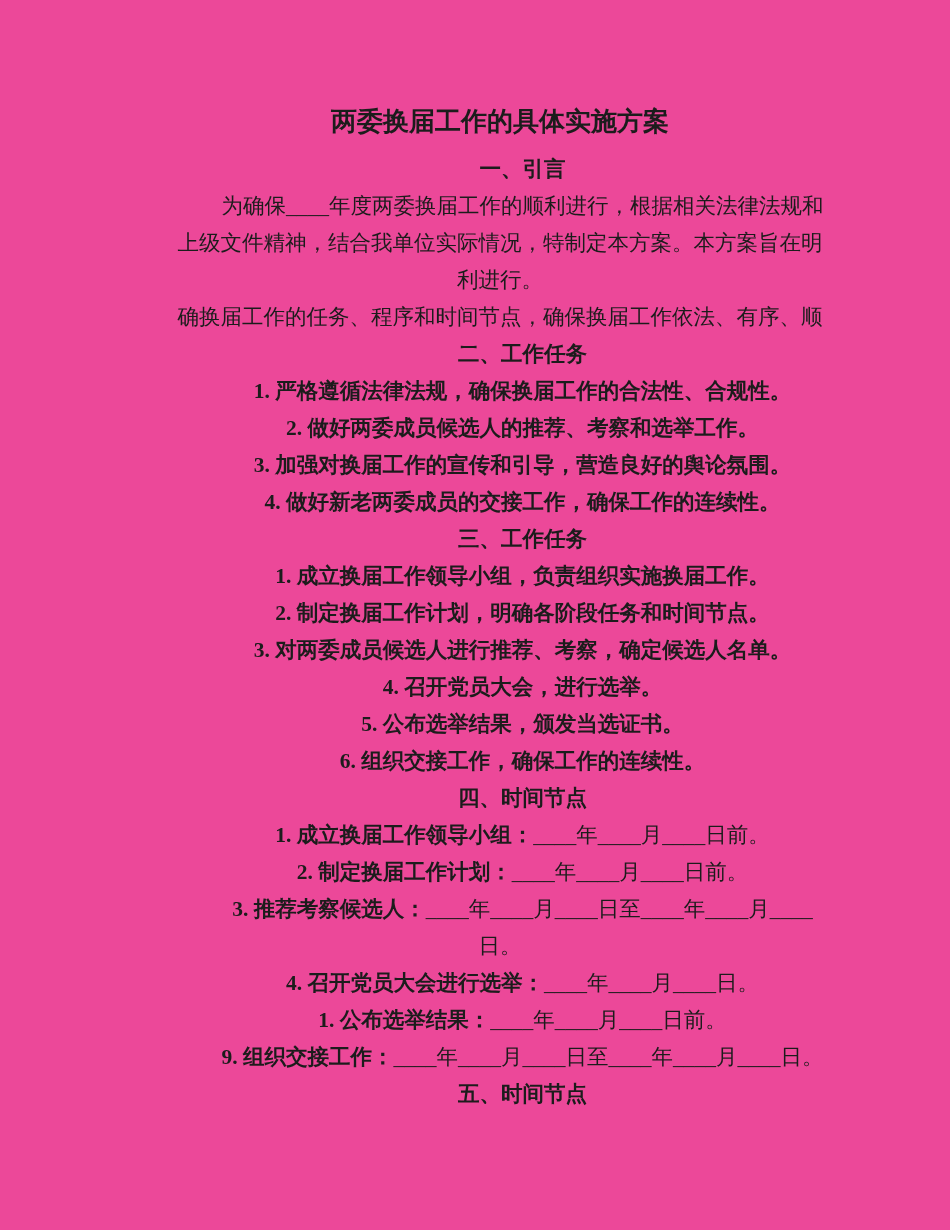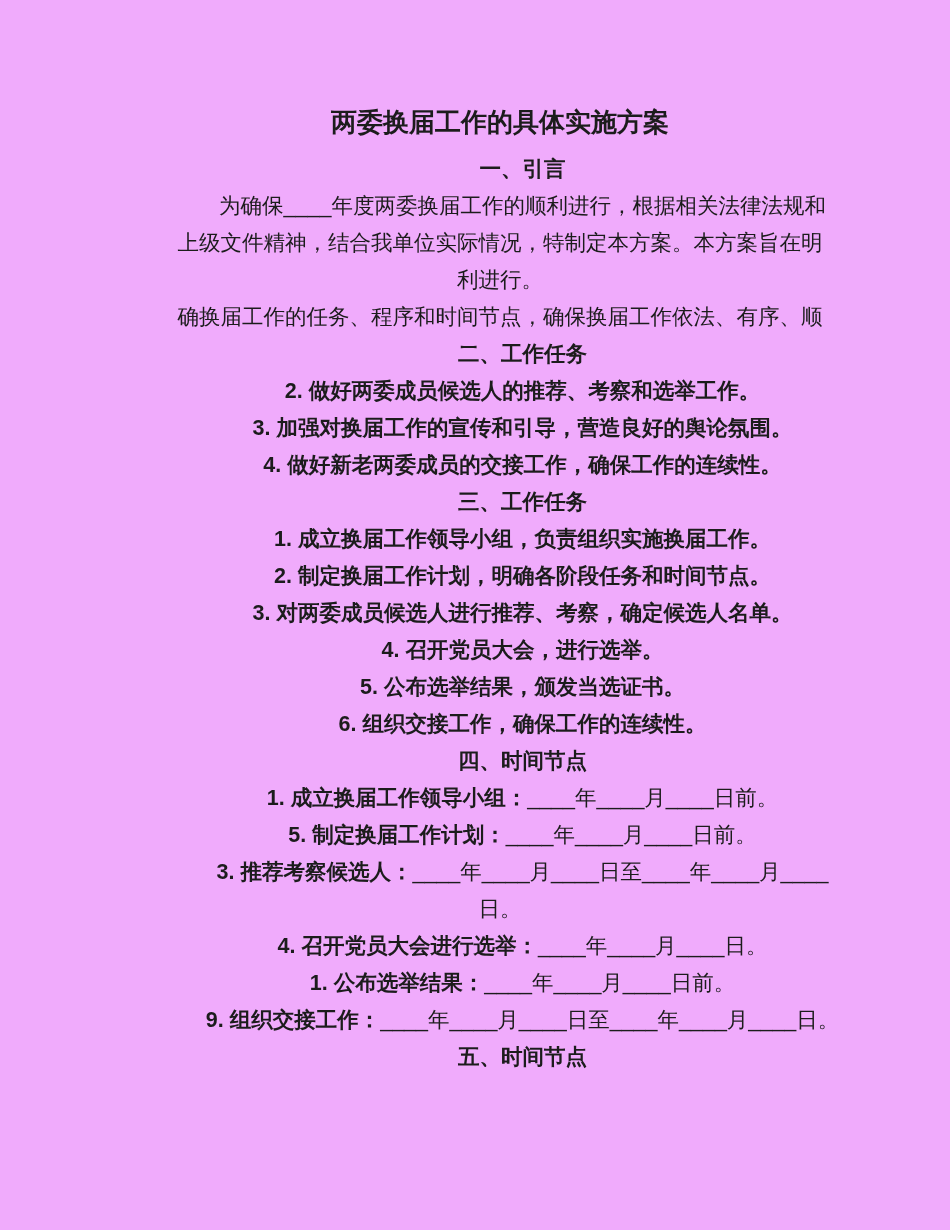--- a/index.html
+++ b/index.html
@@ -4,23 +4,23 @@
 <style>
   html, body {
     margin: 0;
     padding: 0;
     background: #ffffff;
   }
   .page {
     position: relative;
     width: 950px;
     height: 1230px;
-    background: #f0abfc;
+    background: #ec4899;
     overflow: hidden;
-    font-family: Liberation Sans, sans-serif;
+    font-family: Liberation Serif, serif;
     color: #1c1c1c;
   }
   .doc-title {
     position: absolute;
     left: 142px;
     top: 103px;
     width: 716px;
     margin: 0;
     font-size: 26px;
     line-height: 38px;
@@ -59,37 +59,38 @@
 
     <div class="line lead b">一、引言</div>
 
     <div class="line lead">为确保____年度两委换届工作的顺利进行，根据相关法律法规和</div>
     <div class="line">上级文件精神，结合我单位实际情况，特制定本方案。本方案旨在明</div>
     <div class="line">利进行。</div>
     <div class="line">确换届工作的任务、程序和时间节点，确保换届工作依法、有序、顺</div>
 
     <div class="line lead b">二、工作任务</div>
 
+    <div class="line lead b">1. 严格遵循法律法规，确保换届工作的合法性、合规性。</div>
     <div class="line lead b">2. 做好两委成员候选人的推荐、考察和选举工作。</div>
     <div class="line lead b">3. 加强对换届工作的宣传和引导，营造良好的舆论氛围。</div>
     <div class="line lead b">4. 做好新老两委成员的交接工作，确保工作的连续性。</div>
 
     <div class="line lead b">三、工作任务</div>
 
     <div class="line lead b">1. 成立换届工作领导小组，负责组织实施换届工作。</div>
     <div class="line lead b">2. 制定换届工作计划，明确各阶段任务和时间节点。</div>
     <div class="line lead b">3. 对两委成员候选人进行推荐、考察，确定候选人名单。</div>
     <div class="line lead b">4. 召开党员大会，进行选举。</div>
     <div class="line lead b">5. 公布选举结果，颁发当选证书。</div>
     <div class="line lead b">6. 组织交接工作，确保工作的连续性。</div>
 
     <div class="line lead b">四、时间节点</div>
 
     <div class="line lead"><span class="b">1. 成立换届工作领导小组：</span><span>____年____月____日前。</span></div>
-    <div class="line lead"><span class="b">5. 制定换届工作计划：</span><span>____年____月____日前。</span></div>
+    <div class="line lead"><span class="b">2. 制定换届工作计划：</span><span>____年____月____日前。</span></div>
     <div class="line lead"><span class="b">3. 推荐考察候选人：</span><span>____年____月____日至____年____月____</span></div>
     <div class="line">日。</div>
     <div class="line lead"><span class="b">4. 召开党员大会进行选举：</span><span>____年____月____日。</span></div>
     <div class="line lead"><span class="b">1. 公布选举结果：</span><span>____年____月____日前。</span></div>
     <div class="line lead"><span class="b">9. 组织交接工作：</span><span>____年____月____日至____年____月____日。</span></div>
 
     <div class="line lead b">五、时间节点</div>
 
   </div>
 </div>

